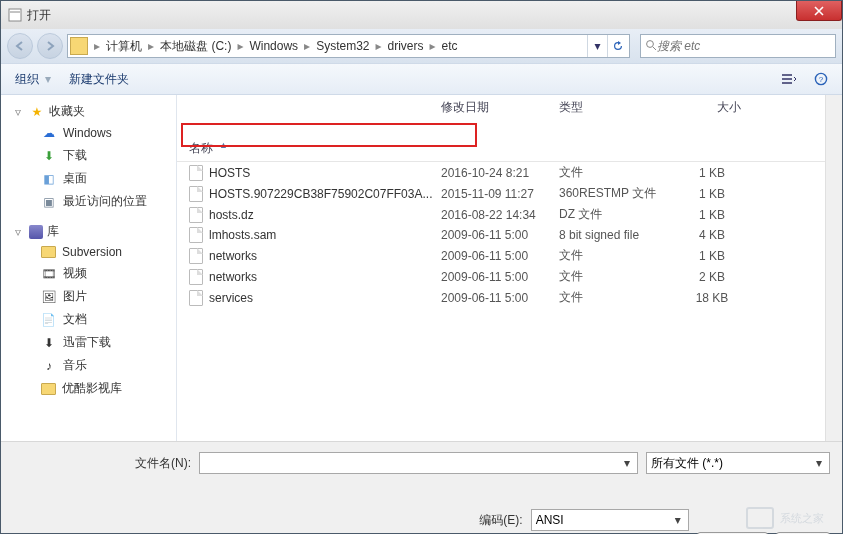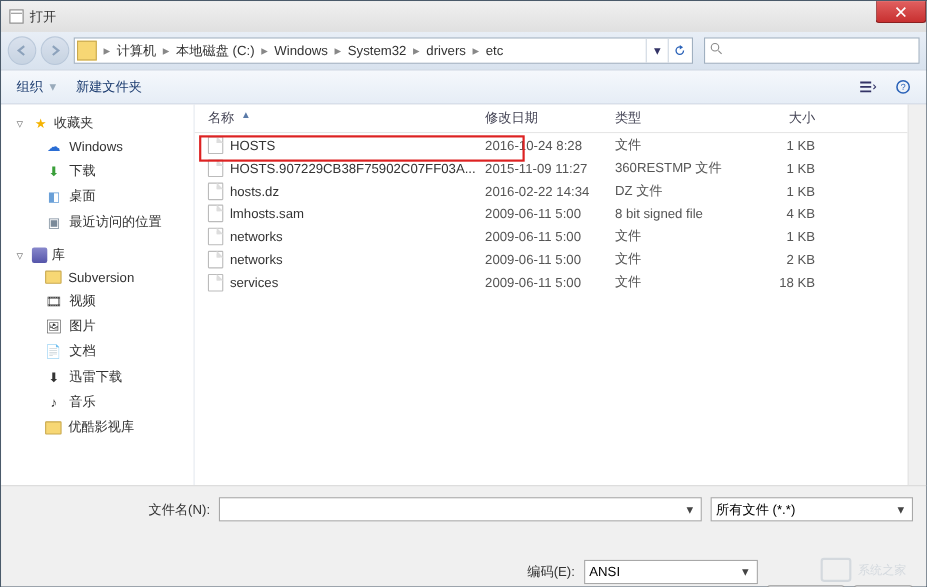--- a/index.html
+++ b/index.html
@@ -34,31 +34,31 @@
 .ico { width: 16px; height: 16px; display: inline-flex; align-items: center; justify-content: center; font-size: 12px; }
 .ico.star { color: #f5b301; }
 .ico.folder { background: #f7d774; border: 1px solid #c9a94f; border-radius: 1px; width: 15px; height: 12px; }
 .ico.cloud { color: #2a6dd4; }
 .ico.down { color: #3a9f3a; }
 .ico.desk { color: #6aa0d8; }
 .ico.recent { color: #7a8a9a; }
 .ico.lib { background: linear-gradient(#88c,#55a); width: 14px; height: 14px; border-radius: 2px; }
 .filearea { flex: 1; background: #fff; position: relative; }
 .columns { display: flex; padding: 4px 0 4px 12px; border-bottom: 1px solid #e6e6e6; font-size: 12px; color: #445; }
-.col-name { width: 252px; display: flex; align-items: flex-start; gap: 6px; }
+.col-name { width: 252px; display: flex; align-items: flex-start; gap: 6px; margin-top: 41px; }
 .col-date { width: 118px; font-family: Liberation Serif, serif; }
 .col-type { width: 124px; }
 .col-size { width: 70px; text-align: right; padding-right: 12px; }
 .sort-ind { color: #5a7aa8; font-size: 9px; }
 .filelist { font-size: 12px; }
 .row { display: flex; padding: 2px 0 2px 12px; align-items: center; color: #555; cursor: pointer; }
 .row .fname { width: 252px; display: flex; align-items: center; gap: 6px; color: #333; }
 .row .fdate { width: 118px; }
 .row .ftype { width: 124px; }
-.row .fsize { width: 70px; text-align: right; padding-right: 12px; }
+.row .fsize { width: 70px; text-align: center; padding-right: 12px; }
 .file-ico { width: 14px; height: 16px; background: #fff; border: 1px solid #bbb; border-radius: 1px; position: relative; }
 .file-ico::after { content: ""; position: absolute; right: -1px; top: -1px; border: 3px solid transparent; border-left-color: #ddd; border-bottom-color: #ddd; }
 .highlight { position: absolute; border: 2px solid #d22; pointer-events: none; }
 .bottom { height: 92px; background: #f0f0f0; border-top: 1px solid #d8d8d8; padding: 10px 12px 6px 12px; font-size: 12px; }
 .form-row { display: flex; align-items: center; margin-bottom: 10px; }
 .form-label { width: 186px; text-align: right; padding-right: 8px; color: #333; }
 .combo { height: 22px; background: #fff; border: 1px solid #a8a8a8; display: flex; align-items: center; padding: 0 4px; position: relative; }
 .combo .dd { position: absolute; right: 2px; top: 2px; width: 16px; height: 16px; display: flex; align-items: center; justify-content: center; color: #444; cursor: pointer; }
 .btn { height: 24px; padding: 0 14px; background: linear-gradient(#f6f6f6,#e2e2e2); border: 1px solid #9a9a9a; border-radius: 3px; cursor: pointer; font-size: 12px; }
 .btns { display: flex; gap: 8px; margin-left: 8px; margin-top: 48px; }
@@ -118,20 +118,21 @@
               <path d="M6 2a4 4 0 1 0 4 4h-1.2A2.8 2.8 0 1 1 6 3.2V5l3-2-3-2" fill="#2a62b8"></path>
             </svg>
           </div>
       </div>
     </div>
     <div class="search">
       <span><svg width="12" height="12" viewBox="0 0 12 12">
             <circle cx="5" cy="5" r="3.4" fill="none" stroke="#888"></circle>
             <path d="M8 8l3 3" stroke="#888"></path>
           </svg></span>
+      <input placeholder="搜索 etc" style="">
     </div>
   </div>
 
   <div class="toolbar">
     <span class="tb-item">组织</span>
       <span class="tb-sep">▾</span>
     <span class="tb-item">新建文件夹</span>
     <div class="tb-right">
       <div class="tb-icon-btn">
           <svg width="16" height="12" viewBox="0 0 16 12">
@@ -219,39 +220,39 @@
         <div class="col-date">修改日期</div>
         <div class="col-type">类型</div>
         <div class="col-size">大小</div>
       </div>
       <div class="filelist" id="filelist">
           <div class="row">
             <div class="fname">
               <span class="file-ico"></span>
               <span>HOSTS</span>
             </div>
-            <div class="fdate">2016-10-24 8:28</div>
+            <div class="fdate">2016-10-24 8:21</div>
             <div class="ftype">文件</div>
             <div class="fsize">1 KB</div>
           </div>
           <div class="row">
             <div class="fname">
               <span class="file-ico"></span>
               <span>HOSTS.907229CB38F75902C07FF03A...</span>
             </div>
             <div class="fdate">2015-11-09 11:27</div>
             <div class="ftype">360RESTMP 文件</div>
             <div class="fsize">1 KB</div>
           </div>
           <div class="row">
             <div class="fname">
               <span class="file-ico"></span>
               <span>hosts.dz</span>
             </div>
-            <div class="fdate">2016-02-22 14:34</div>
+            <div class="fdate">2016-08-22 14:34</div>
             <div class="ftype">DZ 文件</div>
             <div class="fsize">1 KB</div>
           </div>
           <div class="row">
             <div class="fname">
               <span class="file-ico"></span>
               <span>lmhosts.sam</span>
             </div>
             <div class="fdate">2009-06-11 5:00</div>
             <div class="ftype">8 bit signed file</div>

